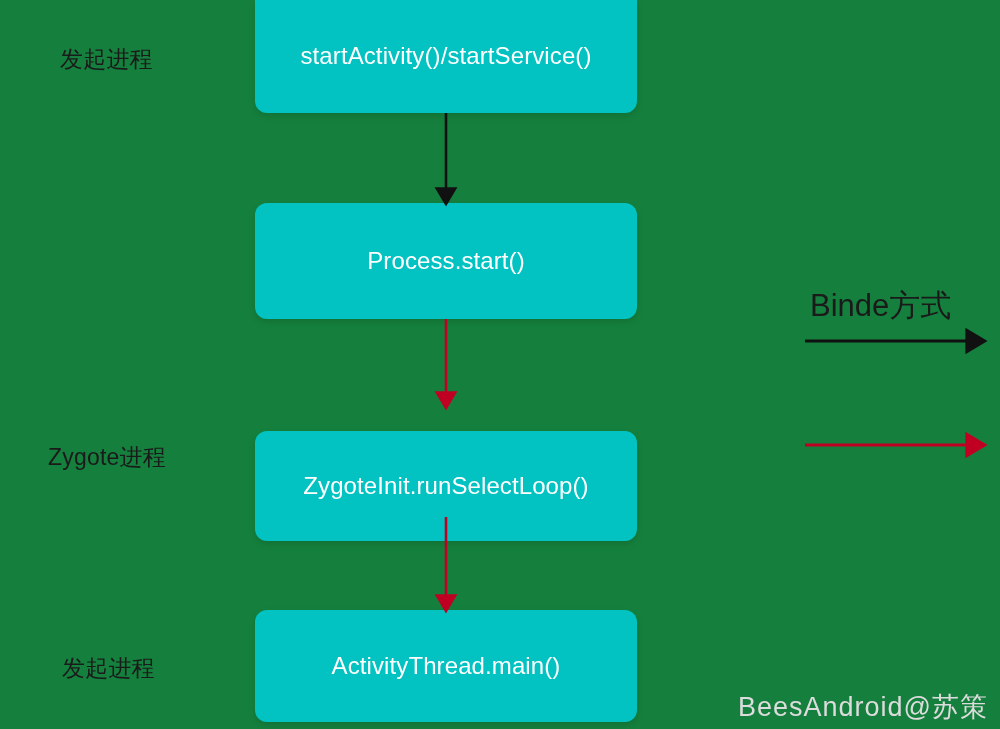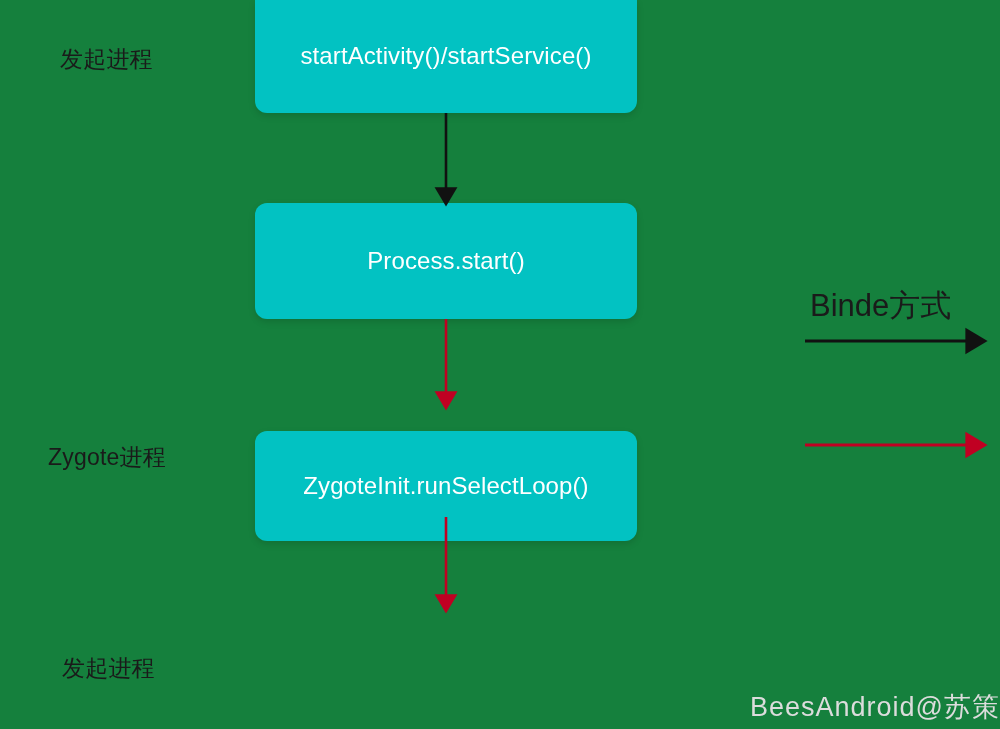--- a/index.html
+++ b/index.html
@@ -63,21 +63,21 @@
     position: absolute;
     color: #1a1a1a;
     font-size: 31px;
     line-height: 1.2;
     white-space: nowrap;
   }
 
   
   .watermark {
     position: absolute;
-    right: 0;
+    right: 12px;
     bottom: 6px;
     color: #dcdcdc;
     font-size: 27px;
     line-height: 1.2;
     white-space: nowrap;
     letter-spacing: 1px;
     user-select: none;
   }
 </style>
 </head>
@@ -97,20 +97,23 @@
   </div>
 
   <div class="node-box" style="top:203px; height:116px;">
     <span class="node-label">Process.start()</span>
   </div>
 
   <div class="node-box" style="top:431px; height:110px;">
     <span class="node-label">ZygoteInit.runSelectLoop()</span>
   </div>
 
+  <div class="node-box" style="top:610px; height:112px;">
+    <span class="node-label">ActivityThread.main()</span>
+  </div>
 
   <svg id="arrows" viewBox="0 0 1000 729">
     <defs>
       <marker id="head-black" markerWidth="10" markerHeight="10" refX="2.2" refY="5" orient="auto" markerUnits="strokeWidth">
         <path d="M0,0.6 L0,9.4 L7.4,5 z" fill="#111111"></path>
       </marker>
       <marker id="head-red" markerWidth="10" markerHeight="10" refX="2.2" refY="5" orient="auto" markerUnits="strokeWidth">
         <path d="M0,0.6 L0,9.4 L7.4,5 z" fill="#c00022"></path>
       </marker>
       <marker id="head-black-h" markerWidth="10" markerHeight="10" refX="2.2" refY="5" orient="auto" markerUnits="strokeWidth">

